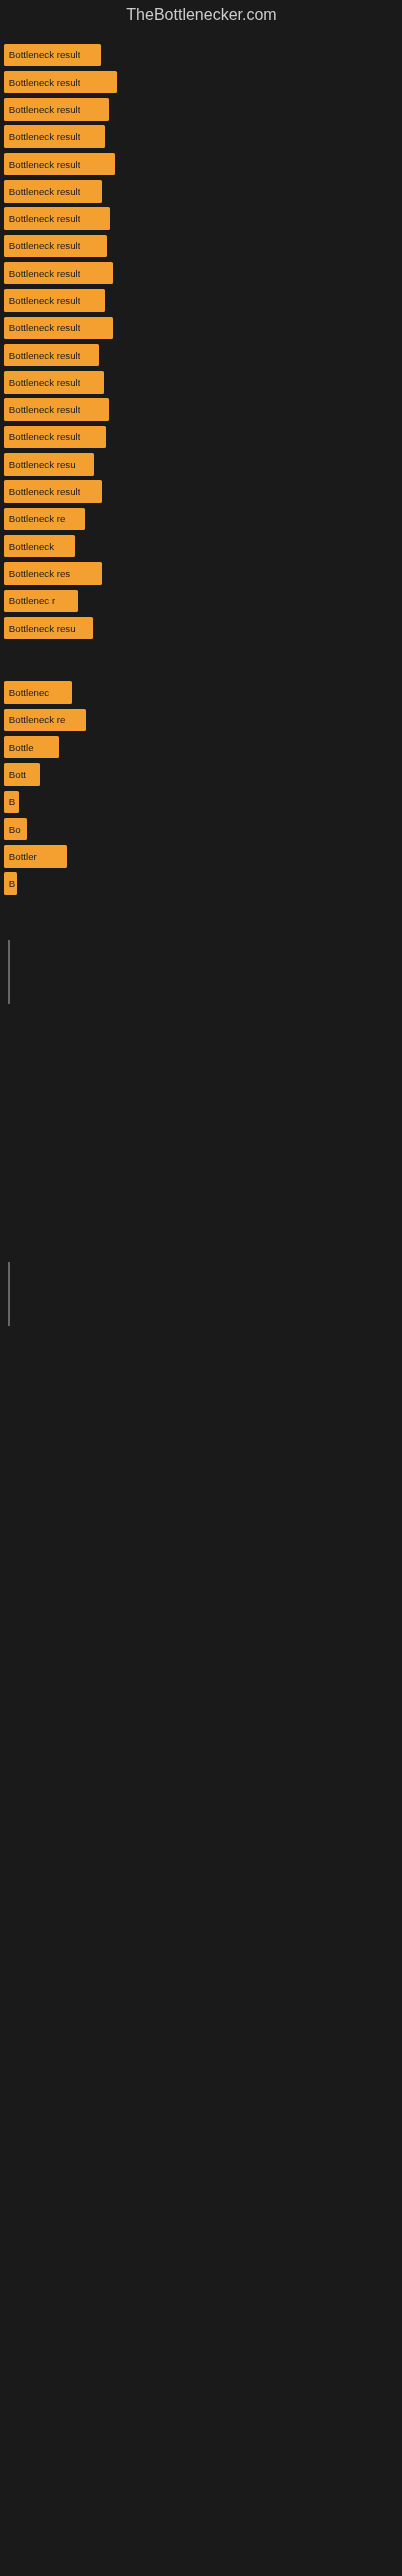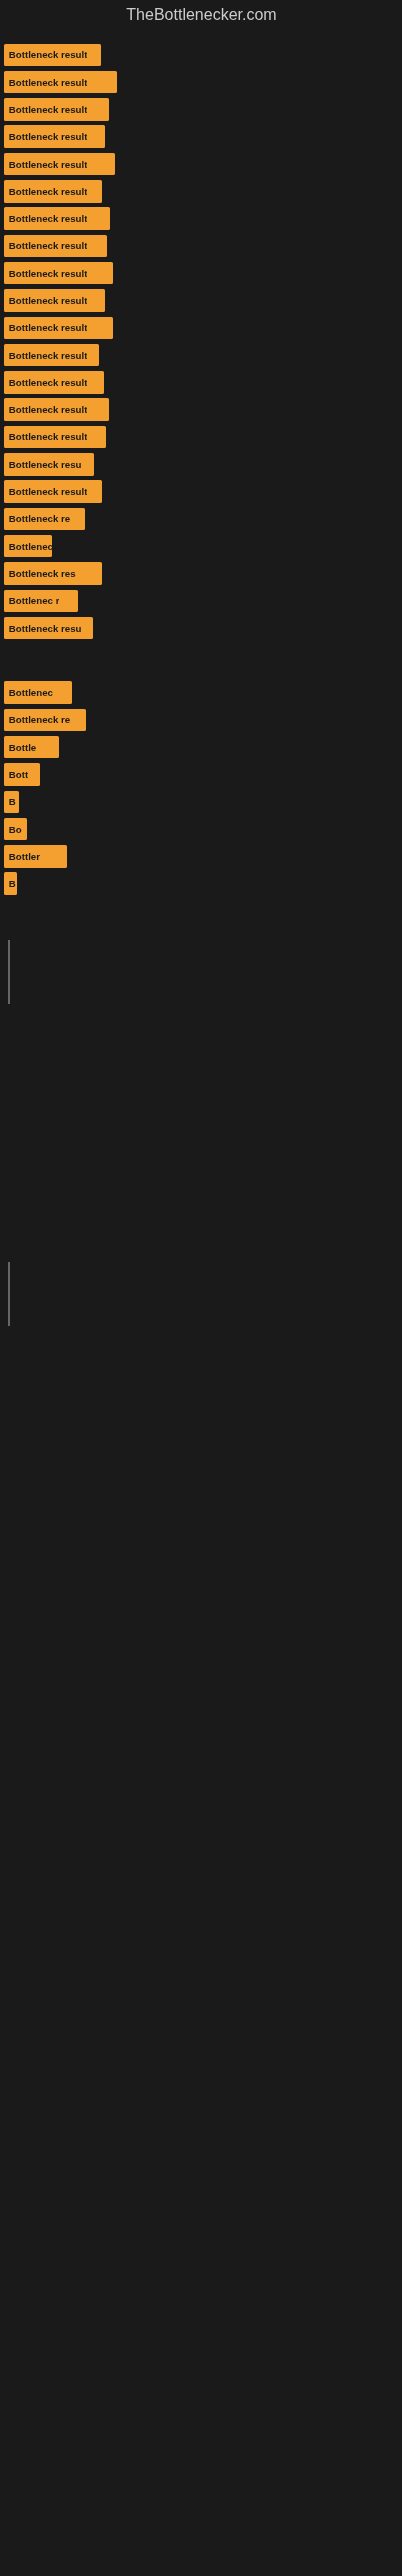--- a/index.html
+++ b/index.html
@@ -32,21 +32,21 @@
       background-color: #f4a030;
       height: 22.5px;
       display: flex;
       align-items: center;
       padding-left: 4.8px;
       border-radius: 1.6px;
     }
     .bar-label {
       color: #1a1a1a;
       font-size: 9.7px;
-      font-weight: bold;
+      font-weight: normal;
       white-space: nowrap;
       overflow: hidden;
     }
   </style>
 </head>
 <body>
 
 <div class="site-title">
   <span>TheBottlenecker.com</span>
 </div>
@@ -136,21 +136,21 @@
       <div class="bar" style="width: 98px;">
         <span class="bar-label">Bottleneck result</span>
       </div>
     </div>
     <div class="bar-row">
       <div class="bar" style="width: 81px;">
         <span class="bar-label">Bottleneck re</span>
       </div>
     </div>
     <div class="bar-row">
-      <div class="bar" style="width: 48px;">
+      <div class="bar" style="width: 71px;">
         <span class="bar-label">Bottleneck</span>
       </div>
     </div>
     <div class="bar-row">
       <div class="bar" style="width: 98px;">
         <span class="bar-label">Bottleneck res</span>
       </div>
     </div>
     <div class="bar-row">
       <div class="bar" style="width: 74px;">

